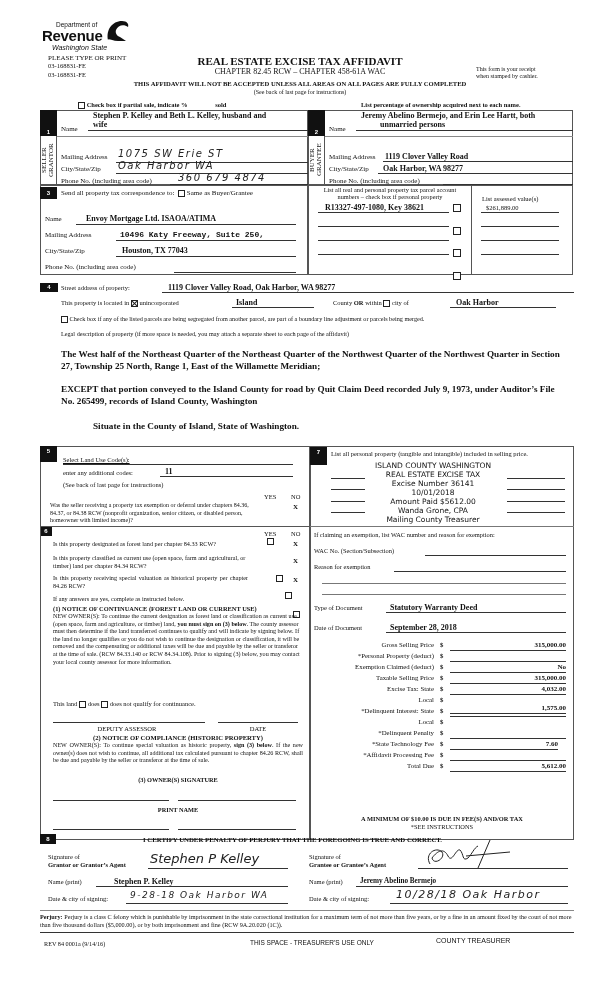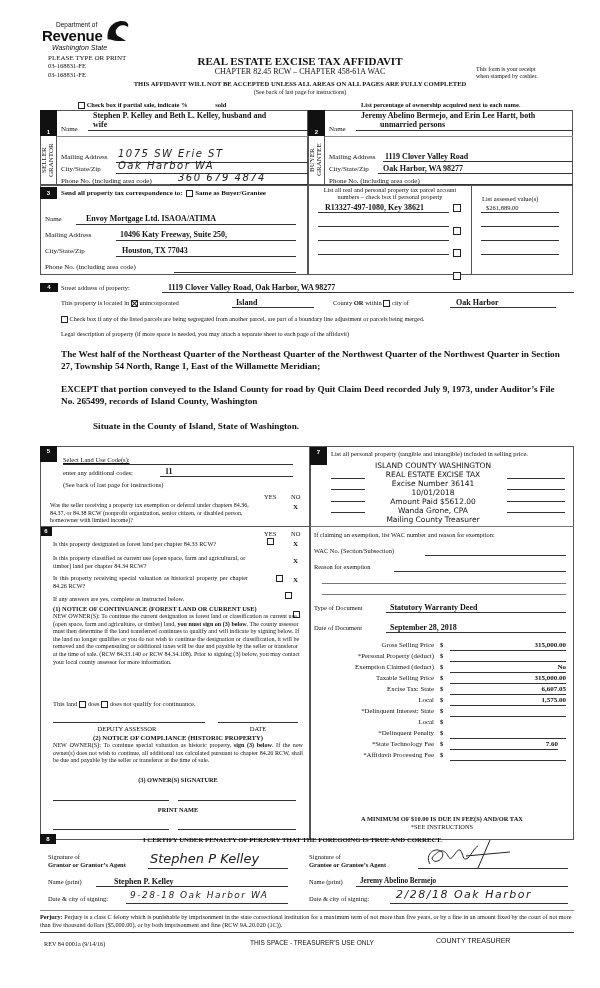--- a/index.html
+++ b/index.html
@@ -95,30 +95,30 @@
 <div class="abs val" style="left:385px;top:152px;">1119 Clover Valley Road</div>
 <div class="line" style="left:383px;top:161px;width:190px;"></div>
 <div class="abs" style="left:329px;top:165px;">City/State/Zip</div>
 <div class="abs val" style="left:383px;top:164px;">Oak Harbor, WA 98277</div>
 <div class="line" style="left:378px;top:173px;width:195px;"></div>
 <div class="abs" style="left:329px;top:177px;">Phone No. (including area code)</div>
 <div class="line" style="left:443px;top:184px;width:130px;"></div>
 
 
 <div class="hdr-num" style="left:40px;top:187px;width:17px;height:12px;line-height:12px;">3</div>
-<div class="abs" style="left:61px;top:189px;font-size:7px;font-weight:bold;">
+<div class="abs" style="left:61px;top:189px;font-size:7px;">
   <span>Send all property tax correspondence to:</span>
   <span class="cb" style="margin-left:2px;"></span>
   <span>Same as Buyer/Grantee</span>
 </div>
 <div class="abs" style="left:45px;top:215px;">Name</div>
 <div class="abs val" style="left:86px;top:214px;">Envoy Mortgage Ltd. ISAOA/ATIMA</div>
 <div class="line" style="left:76px;top:224px;width:220px;"></div>
 <div class="abs" style="left:45px;top:231px;">Mailing Address</div>
-<div class="abs val" style="left:120px;top:230px;">10496 Katy Freeway, Suite 250,</div>
+<div class="abs val" style="left:120px;top:230px;font-family:Liberation Mono, monospace;">10496 Katy Freeway, Suite 250,</div>
 <div class="line" style="left:116px;top:240px;width:180px;"></div>
 <div class="abs" style="left:45px;top:247px;">City/State/Zip</div>
 <div class="abs val" style="left:122px;top:246px;">Houston, TX  77043</div>
 <div class="line" style="left:116px;top:256px;width:180px;"></div>
 <div class="abs" style="left:45px;top:263px;">Phone No. (including area code)</div>
 <div class="line" style="left:174px;top:272px;width:122px;"></div>
 
 
 <div class="abs" style="left:310px;top:186px;width:160px;text-align:center;font-size:6.3px;">List all real and personal property tax parcel account</div>
 <div class="abs" style="left:310px;top:193px;width:160px;text-align:center;font-size:6.3px;">numbers – check box if personal property</div>
@@ -170,21 +170,21 @@
 </div>
 <div class="abs val" style="left:456px;top:298px;">Oak Harbor</div>
 <div class="line" style="left:450px;top:307px;width:106px;"></div>
 
 <div class="abs" style="left:61px;top:315px;font-size:6.2px;white-space:nowrap;">
   <span class="cb"></span>
   <span>Check box if any of the listed parcels are being segregated from another parcel, are part of a boundary line adjustment or parcels being merged.</span>
 </div>
 <div class="abs" style="left:61px;top:330px;font-size:6.2px;">Legal description of property (if more space is needed, you may attach a separate sheet to each page of the affidavit)</div>
 
-<div class="abs b" style="left:61px;top:348px;width:508px;font-size:9.2px;line-height:12px;">The West half of the Northeast Quarter of the Northeast Quarter of the Northwest Quarter of the Northwest Quarter in Section 27, Township 54 North, Range 1, East of the Willamette Meridian;</div>
+<div class="abs b" style="left:61px;top:348px;width:508px;font-size:9.2px;line-height:12px;">The West half of the Northeast Quarter of the Northeast Quarter of the Northwest Quarter of the Northwest Quarter in Section 27, Township 25 North, Range 1, East of the Willamette Meridian;</div>
 <div class="abs b" style="left:61px;top:383px;width:508px;font-size:9.2px;line-height:12px;">EXCEPT that portion conveyed to the Island County for road by Quit Claim Deed recorded July 9, 1973, under Auditor’s File No. 265499, records of Island County, Washington</div>
 <div class="abs b" style="left:61px;top:421px;width:508px;font-size:9.2px;padding-left:32px;">Situate in the County of Island, State of Washington.</div>
 
 
 <div class="box" style="left:40px;top:446px;width:270px;height:393px;border-left:none;border-bottom:none;"></div>
 <div class="abs" style="left:40px;top:446px;height:88px;border-left:1px solid #555;"></div>
 <div class="box" style="left:310px;top:446px;width:264px;height:393px;border-bottom:none;"></div>
 
 <div class="hdr-num" style="left:40px;top:446px;width:17px;height:16px;line-height:10px;">5</div>
 <div class="abs" style="left:63px;top:456px;font-size:6.5px;text-decoration:underline;">Select Land Use Code(s):</div>
@@ -304,26 +304,26 @@
     <span class="abs rt b" style="left:140px;width:116px;top:0;font-size:7px;border-bottom:1px solid #333;height:10px;">No</span>
   </div>
   <div style="position:relative;height:11px;">
     <span class="abs rt" style="left:0;width:124px;top:0;font-size:6.8px;">Taxable Selling Price</span>
     <span class="abs b" style="left:130px;top:0;font-size:6.8px;">$</span>
     <span class="abs rt b" style="left:140px;width:116px;top:0;font-size:7px;border-bottom:1px solid #333;height:10px;">315,000.00</span>
   </div>
   <div style="position:relative;height:11px;">
     <span class="abs rt" style="left:0;width:124px;top:0;font-size:6.8px;">Excise Tax:  State</span>
     <span class="abs b" style="left:130px;top:0;font-size:6.8px;">$</span>
-    <span class="abs rt b" style="left:140px;width:116px;top:0;font-size:7px;border-bottom:1px solid #333;height:10px;">6,607.05</span>
+    <span class="abs rt b" style="left:140px;width:116px;top:0;font-size:7px;border-bottom:1px solid #333;height:10px;">4,032.00</span>
   </div>
   <div style="position:relative;height:11px;">
     <span class="abs rt" style="left:0;width:124px;top:0;font-size:6.8px;">Local</span>
     <span class="abs b" style="left:130px;top:0;font-size:6.8px;">$</span>
-    <span class="abs rt b" style="left:140px;width:116px;top:0;font-size:7px;border-bottom:1px solid #333;height:10px;">1,575.00</span>
+    <span class="abs rt b" style="left:140px;width:116px;top:8px;font-size:7px;border-bottom:1px solid #333;height:10px;">1,575.00</span>
   </div>
   <div style="position:relative;height:11px;">
     <span class="abs rt" style="left:0;width:124px;top:0;font-size:6.8px;">*Delinquent Interest:  State</span>
     <span class="abs b" style="left:130px;top:0;font-size:6.8px;">$</span>
     <span class="abs rt b" style="left:140px;width:116px;top:0;font-size:7px;border-bottom:1px solid #333;height:10px;"></span>
   </div>
   <div style="position:relative;height:11px;">
     <span class="abs rt" style="left:0;width:124px;top:0;font-size:6.8px;">Local</span>
     <span class="abs b" style="left:130px;top:0;font-size:6.8px;">$</span>
     <span class="abs rt b" style="left:140px;width:116px;top:0;font-size:7px;height:10px;"></span>
@@ -335,20 +335,25 @@
   </div>
   <div style="position:relative;height:11px;">
     <span class="abs rt" style="left:0;width:124px;top:0;font-size:6.8px;">*State Technology Fee</span>
     <span class="abs b" style="left:130px;top:0;font-size:6.8px;">$</span>
     <span class="abs rt b" style="left:140px;width:108px;top:0;font-size:7px;border-bottom:1px solid #333;height:10px;">7.60</span>
   </div>
   <div style="position:relative;height:11px;">
     <span class="abs rt" style="left:0;width:124px;top:0;font-size:6.8px;">*Affidavit Processing Fee</span>
     <span class="abs b" style="left:130px;top:0;font-size:6.8px;">$</span>
     <span class="abs rt b" style="left:140px;width:116px;top:0;font-size:7px;border-bottom:1px solid #333;height:10px;"></span>
+  </div>
+  <div style="position:relative;height:11px;">
+    <span class="abs rt" style="left:0;width:124px;top:0;font-size:6.8px;">Total Due</span>
+    <span class="abs b" style="left:130px;top:0;font-size:6.8px;">$</span>
+    <span class="abs rt b" style="left:140px;width:116px;top:0;font-size:7px;border-bottom:1px solid #333;height:10px;">5,612.00</span>
   </div>
 </div>
 
 <div class="abs b" style="left:310px;top:815px;width:264px;text-align:center;font-size:6.4px;">A MINIMUM OF $10.00 IS DUE IN FEE(S) AND/OR TAX</div>
 <div class="abs" style="left:310px;top:823px;width:264px;text-align:center;font-size:6.4px;">*SEE INSTRUCTIONS</div>
 
 
 <div class="abs" style="left:40px;top:839px;width:534px;border-top:1px solid #555;"></div>
 <div class="hdr-num" style="left:40px;top:834px;width:16px;height:10px;line-height:10px;">8</div>
 <div class="abs b" style="left:143px;top:836px;font-size:6.8px;">I CERTIFY UNDER PENALTY OF PERJURY THAT THE FOREGOING IS TRUE AND CORRECT.</div>
@@ -367,21 +372,21 @@
 <div class="abs" style="left:309px;top:853px;font-size:6.5px;">Signature of</div>
 <div class="abs b" style="left:309px;top:861px;font-size:6.5px;">Grantee or Grantee’s Agent</div>
 <svg class="abs" style="left:420px;top:838px;" width="120" height="32" viewBox="0 0 120 32">
   <path d="M10 26 C4 16 16 8 22 14 C26 20 14 28 12 20 C18 12 24 10 28 18 C32 26 36 10 40 12 C44 16 42 24 48 20 C52 16 54 10 58 8 M46 18 L90 14 M70 2 L58 30" stroke="#222" stroke-width="1" fill="none"></path>
 </svg>
 <div class="line" style="left:418px;top:868px;width:150px;"></div>
 <div class="abs" style="left:309px;top:878px;font-size:6.5px;">Name (print)</div>
 <div class="abs val" style="left:360px;top:877px;font-size:7.2px;">Jeremy Abelino Bermejo</div>
 <div class="line" style="left:356px;top:886px;width:212px;"></div>
 <div class="abs" style="left:309px;top:895px;font-size:6.5px;">Date &amp; city of signing:</div>
-<div class="abs hand" style="left:396px;top:888px;font-size:11px;">2/28/18  Oak Harbor</div>
+<div class="abs hand" style="left:396px;top:888px;font-size:11px;">10/28/18  Oak Harbor</div>
 <div class="line" style="left:390px;top:903px;width:178px;"></div>
 
 
 <div class="abs" style="left:40px;top:910px;width:534px;border-top:1px solid #888;"></div>
 <div class="abs" style="left:40px;top:913px;width:534px;font-size:6.2px;line-height:7.8px;">
   <b>Perjury:</b>
   <span>Perjury is a class C felony which is punishable by imprisonment in the state correctional institution for a maximum term of not more than five years, or by a fine in an amount fixed by the court of not more than five thousand dollars ($5,000.00), or by both imprisonment and fine (RCW 9A.20.020 (1C)).</span>
 </div>
 <div class="abs" style="left:40px;top:932px;width:534px;border-top:1px solid #333;"></div>
 <div class="abs" style="left:44px;top:940px;font-size:6.2px;">REV 84 0001a (9/14/16)</div>

